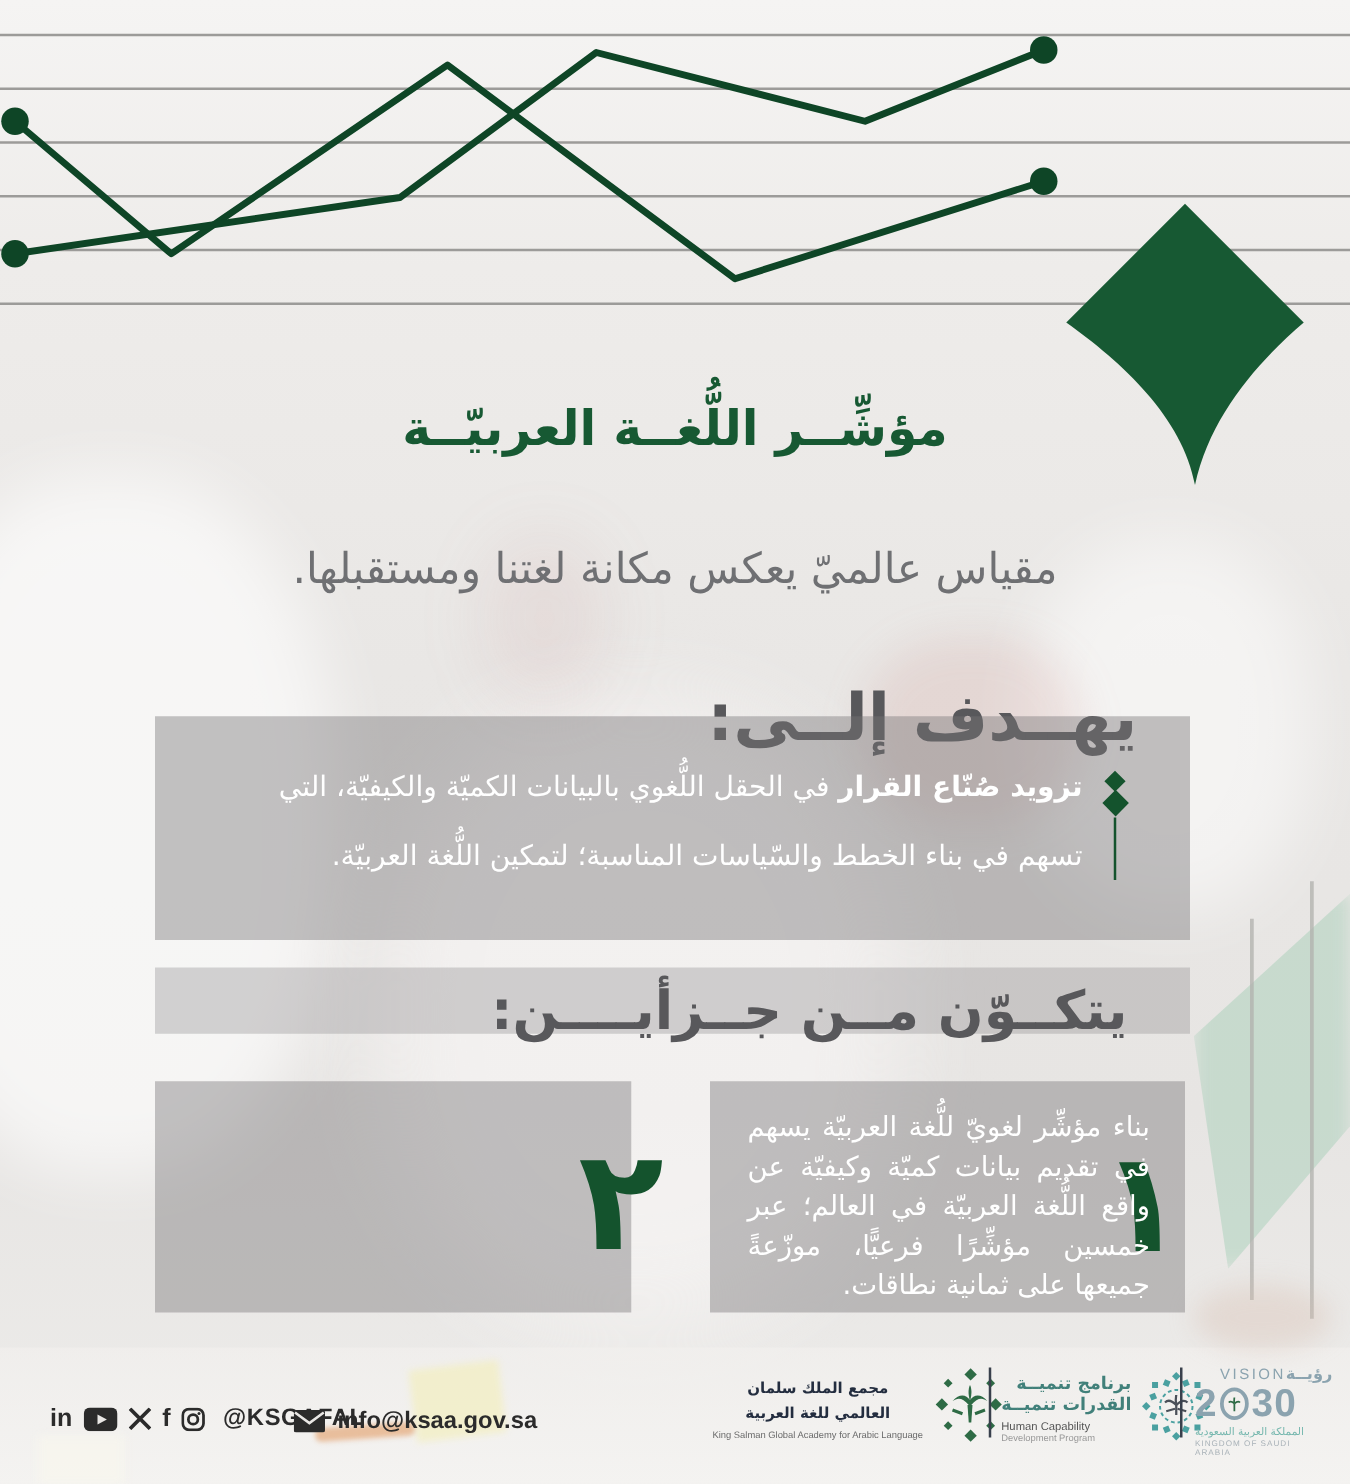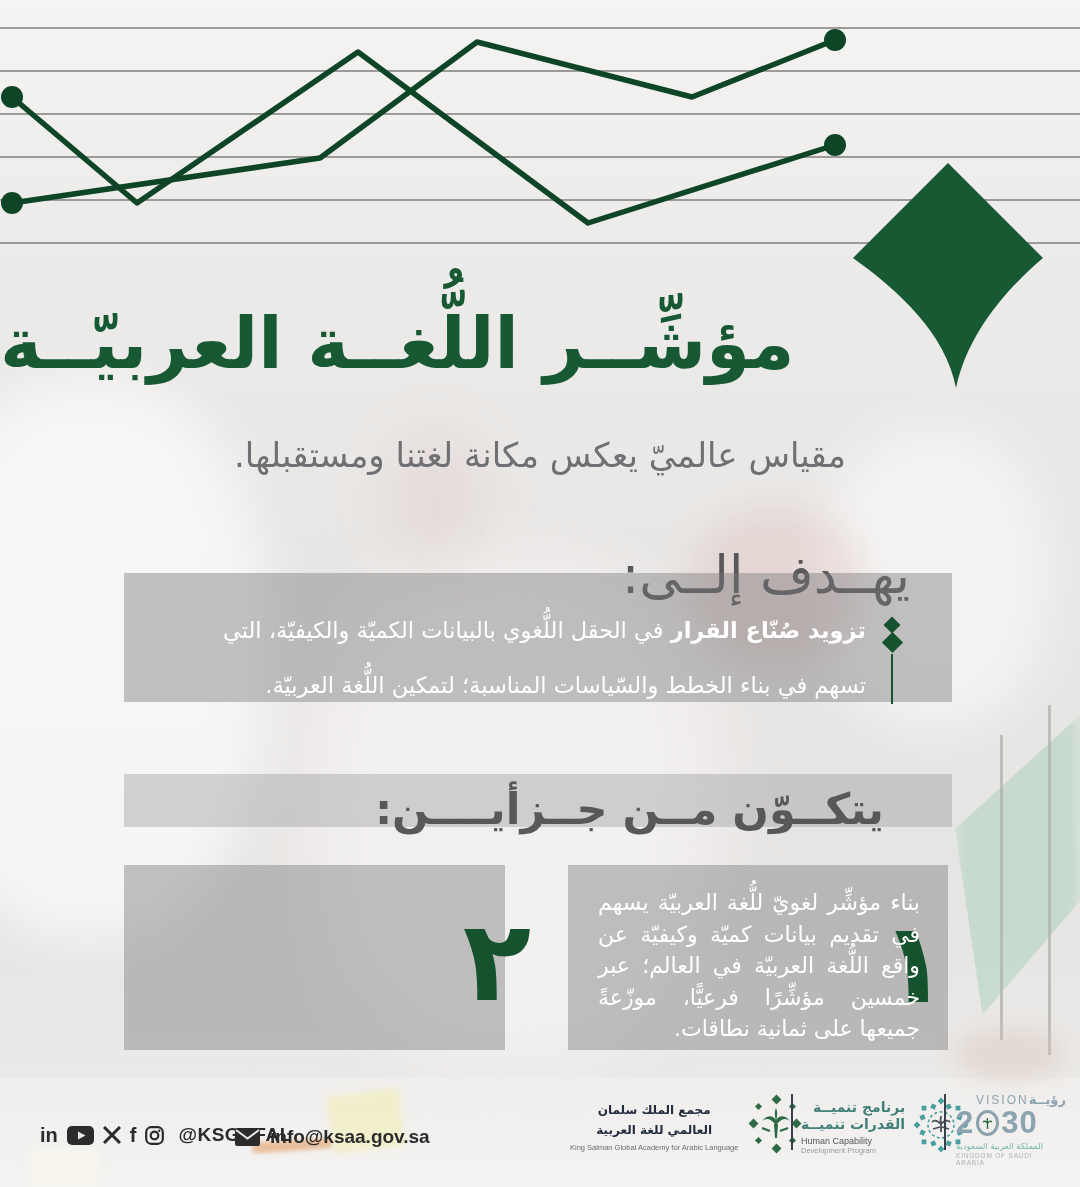--- a/index.html
+++ b/index.html
@@ -29,36 +29,36 @@
   .pen{position:absolute;left:252px;top:1140px;width:80px;height:11px;background:rgba(224,148,88,.55);filter:blur(2px);transform:rotate(-4deg);border-radius:5px;}
   .table-light{position:absolute;left:0;top:1078px;width:1080px;height:109px;
         background:linear-gradient(180deg,rgba(242,240,238,.65),rgba(245,244,242,.85));}
   
   #decor-chart-svg{position:absolute;left:0;top:0;}
   .gridline{stroke:#9c9b99;stroke-width:2;}
   .decor-line{fill:none;stroke:var(--line-green,#0e4526);stroke-width:5.5;stroke-linejoin:round;}
   .decor-dot{fill:var(--line-green,#0e4526);}
   .diamond{fill:var(--accent-green,#175933);}
   
-  .title{left:0;right:0;top:296px;text-align:left;font-size:71px;font-weight:bold;
+  .title{left:0;right:0;top:296px;text-align:center;font-size:39px;font-weight:bold;
          color:var(--accent-green,#175933);line-height:95px;}
   .subtitle{left:0;right:0;top:424px;text-align:center;font-size:34px;
          color:var(--subtitle-gray,#6f7073);line-height:62px;}
-  .h-aims{top:534px;right:170px;font-size:52px;font-weight:normal;color:var(--heading-gray,#58585b);line-height:82px;}
+  .h-aims{top:534px;right:170px;font-size:52px;font-weight:bold;color:var(--heading-gray,#58585b);line-height:82px;}
   .graybox{background:rgba(119,116,118,.42);}
-  .box-aims{left:124px;top:573px;width:828px;height:129px;}
+  .box-aims{left:124px;top:573px;width:828px;height:179px;}
   .box-aims .txt{position:absolute;top:30px;right:86px;left:64px;color:#fff;font-size:22.5px;
                  line-height:55px;text-align:right;}
   .box-aims b{font-weight:bold;}
   .bullet{position:absolute;top:46px;right:52px;width:16px;text-align:center;}
   .bullet .d1{width:12px;height:12px;margin:0 auto;background:var(--numeral-green,#14532d);transform:rotate(45deg);}
   .bullet .d2{width:15px;height:15px;margin:4px auto 0;background:var(--numeral-green,#14532d);transform:rotate(45deg);}
   .bullet .st{width:2px;height:50px;margin:4px auto 0;background:var(--numeral-green,#14532d);}
   .band-parts{left:124px;top:774px;width:828px;height:53px;background:rgba(151,148,149,.38);}
-  .h-parts{top:776px;right:196px;font-size:43px;font-weight:bold;color:var(--heading-gray,#58585b);line-height:66px;}
+  .h-parts{top:776px;right:178px;font-size:43px;font-weight:bold;color:var(--heading-gray,#58585b);line-height:66px;}
   .part-box{top:865px;height:185px;}
   .part-right{left:568px;width:380px;}
   .part-left{left:124px;width:381px;}
   .part-box .txt{position:absolute;top:22px;right:28px;left:30px;color:#fff;font-size:22px;
                  line-height:31.5px;text-align:justify;text-align-last:right;}
   .part-left .txt{top:30px;line-height:34px;}
   .num{position:absolute;font-size:112px;line-height:1;color:var(--numeral-green,#14532d);font-weight:bold;}
   .num-1{right:0px;top:42px;}
   .num-2{right:-26px;top:40px;}
   

